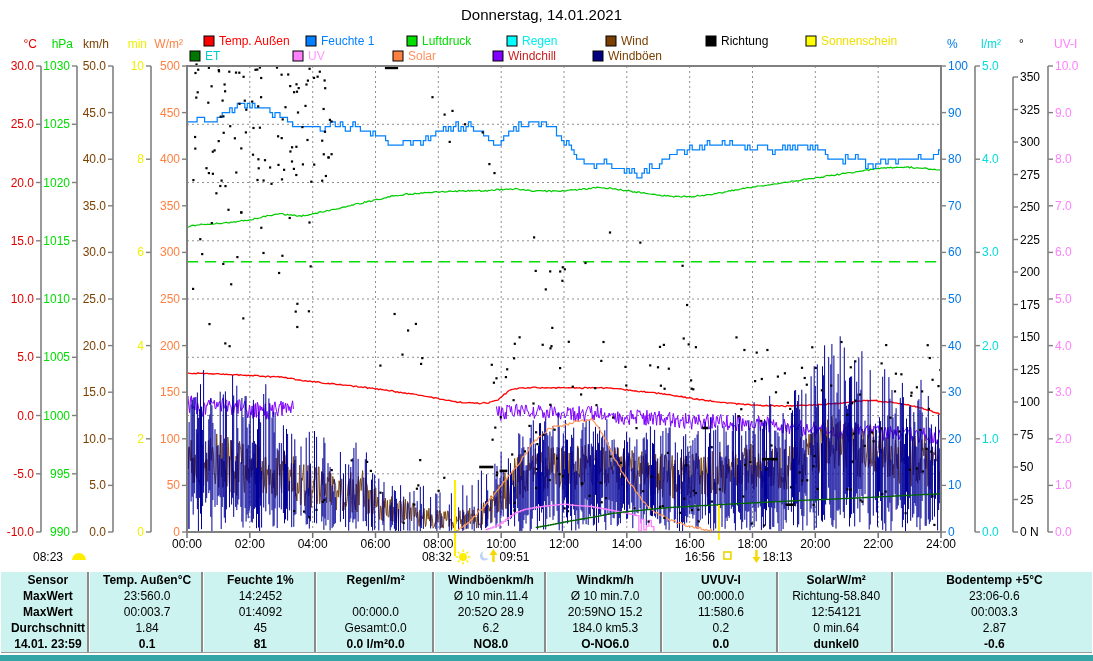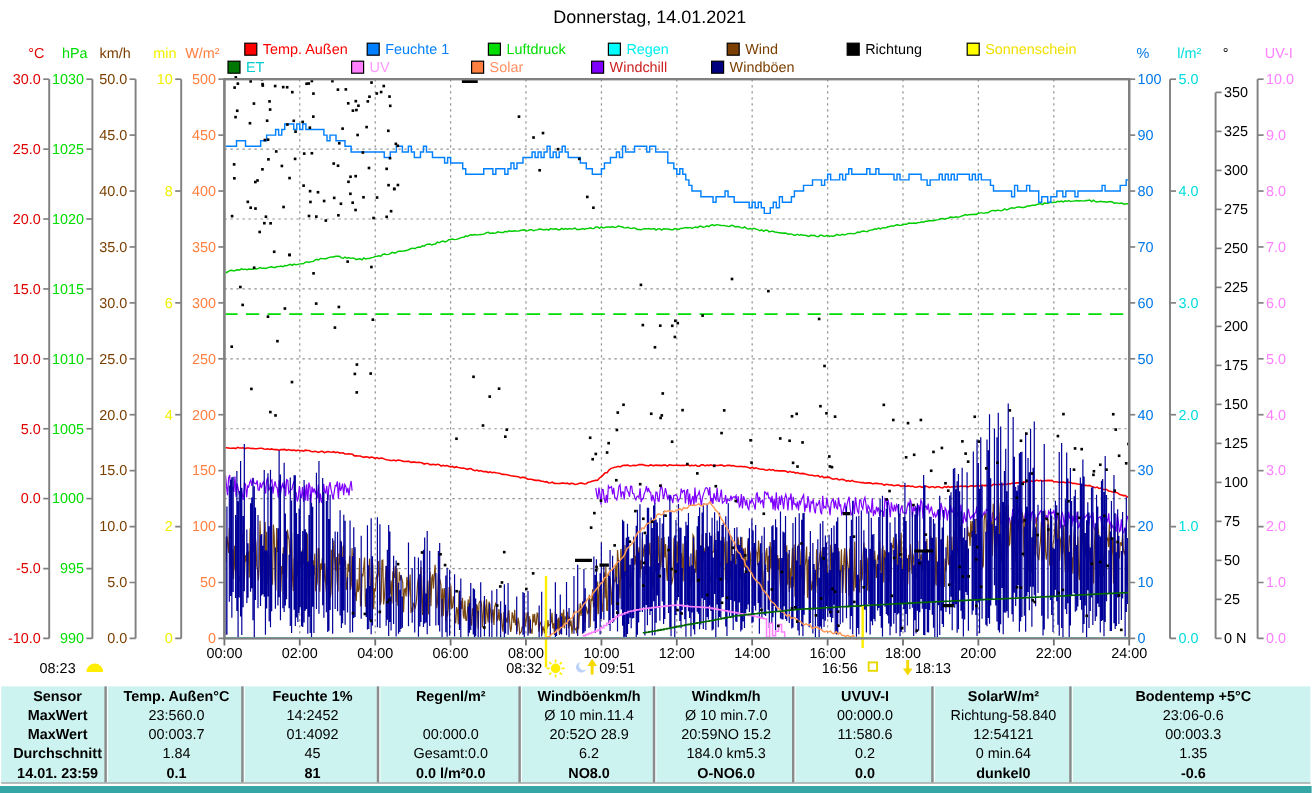--- a/index.html
+++ b/index.html
@@ -883,21 +883,21 @@
         <div class="trow">
           <span class="lt">23:06</span>
           <span class="rt">-0.6</span>
         </div>
         <div class="trow">
           <span class="lt">00:00</span>
           <span class="rt">3.3</span>
         </div>
         <div class="trow">
           <span class="lt"></span>
-          <span class="rt">1.35</span>
+          <span class="rt">2.87</span>
         </div>
         <div class="trow last">
           <span class="lt"></span>
           <span class="rt">-0.6</span>
         </div>
       </div>
     </div>
   <div class="teal"></div>
 </div>
 

